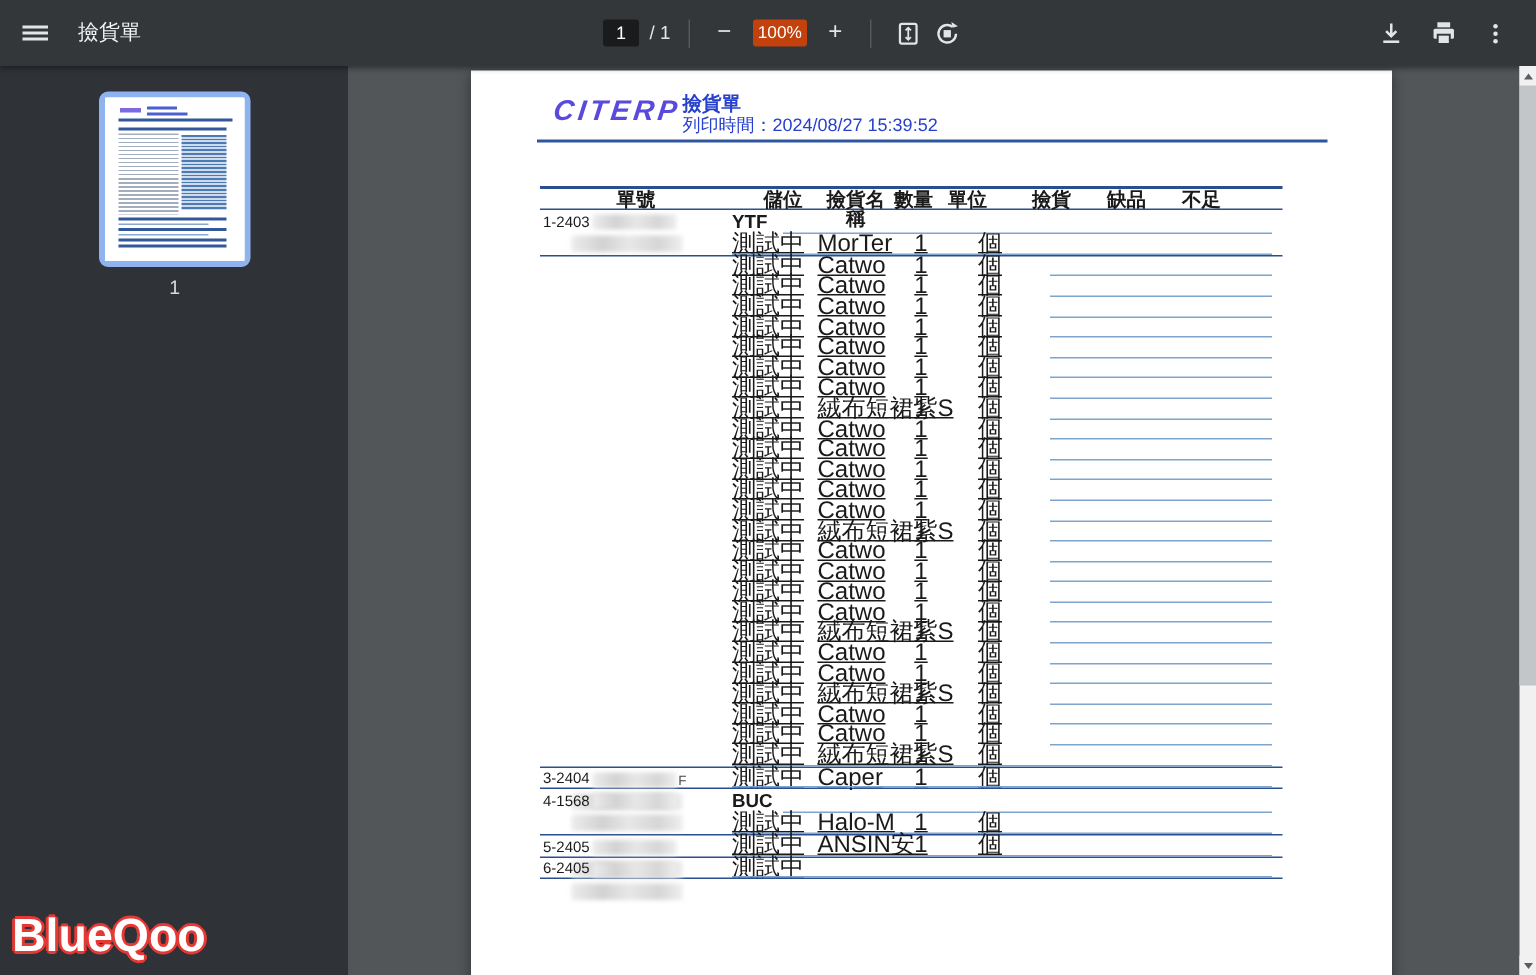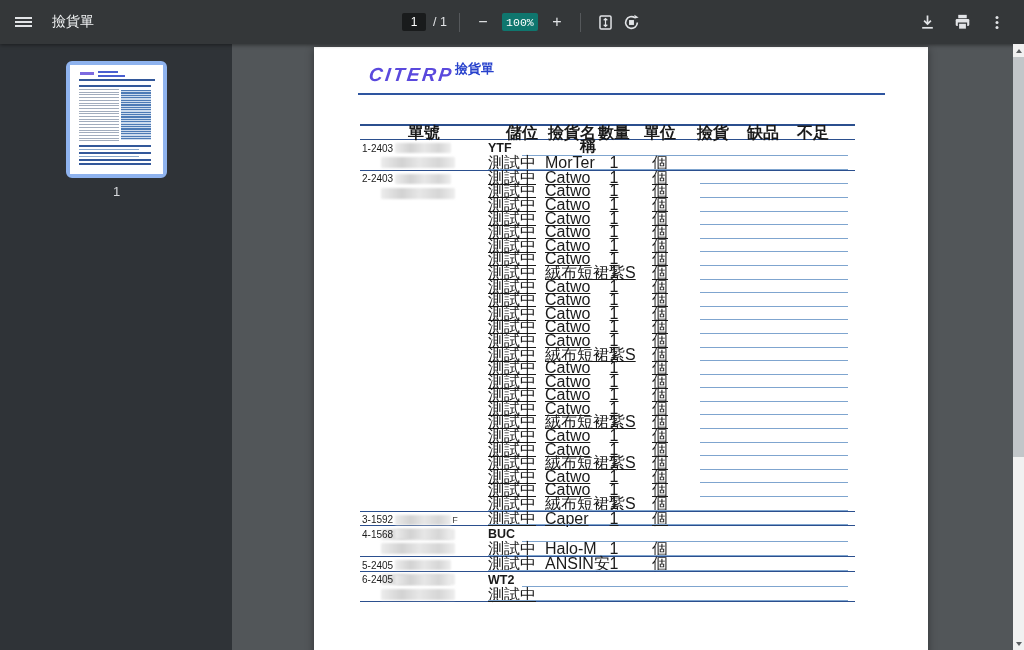--- a/index.html
+++ b/index.html
@@ -10,21 +10,21 @@
              box-shadow:0 1px 4px rgba(0,0,0,.45); }
   .tb-left { position:absolute; left:0; top:0; height:44px; display:flex; align-items:center; }
   .menu-btn { width:46px; height:44px; display:flex; align-items:center; justify-content:center; cursor:pointer; background:none; border:none; }
   .menu-btn .bar { display:block; width:17px; height:2px; background:#e2e4e7; margin:2px 0; }
   .tb-title { color:#f1f3f4; font-size:14px; margin-left:6px; }
   .tb-center { position:absolute; left:402px; top:0; height:44px; display:flex; align-items:center; }
   .page-box { width:24px; height:18px; background:#191b1c; border:none; color:#fff; font-size:12px; text-align:center; border-radius:2px; font-family:"Liberation Sans",sans-serif; }
   .page-total { color:#e2e4e7; font-size:12.5px; margin-left:7px; }
   .tb-divider { width:1px; height:19px; background:#55585b; margin:0 12px; }
   .zoom-btn { background:none; border:none; color:#e2e4e7; font-size:16px; width:22px; height:24px; cursor:pointer; line-height:22px; }
-  .zoom-box { min-width:36px; height:18px; background:#0f766e; color:#fff; font-size:11.5px; display:flex; align-items:center; justify-content:center; border-radius:2px; margin:0 8px; padding:0 3px;font-family:Liberation Mono, monospace; }
+  .zoom-box { min-width:36px; height:18px; background:#c2410c; color:#fff; font-size:11.5px; display:flex; align-items:center; justify-content:center; border-radius:2px; margin:0 8px; padding:0 3px; }
   .icon-btn { background:none; border:none; width:26px; height:28px; display:flex; align-items:center; justify-content:center; cursor:pointer; }
   .tb-right { position:absolute; right:14px; top:0; height:44px; display:flex; align-items:center; gap:9px; }
 
   
   .sidebar { position:fixed; left:0; top:44px; width:232px; height:606px; background:#2f3337; z-index:20; }
   .thumb-sel { position:absolute; left:66px; top:17px; width:101px; height:117px; border:4px solid #8fb3ee; border-radius:6px; background:#fff; cursor:pointer; }
   .thumb-page { position:relative; width:93px; height:109px; background:#fff; overflow:hidden; }
   .tp { position:absolute; }
   .thumb-label { position:absolute; left:66px; top:140px; width:101px; text-align:center; color:#d8dadd; font-size:13px; }
 
@@ -37,25 +37,25 @@
 
   
   .doc-logo { position:absolute; left:55px; top:17px; font-size:19px; font-weight:bold; font-style:italic; color:#5a49dd; letter-spacing:2.5px; transform:skewX(-7deg); }
   .doc-title { position:absolute; left:141px; top:13px; font-size:13px; font-weight:bold; color:#2741cc; }
   .doc-time { position:absolute; left:141px; top:28px; font-size:12px; color:#2741cc; }
   .header-rule { position:absolute; left:44px; top:46px; width:527px; height:2px; background:#2e55a0; }
 
   
   .doc-table { position:absolute; left:46px; top:77px; width:495px; border-top:2px solid #2b4f8e; color:#1a1a1a; }
   .cols { display:grid; grid-template-columns:128px 57px 51px 36px 56px 50px 50px 50px 17px; }
-  .t-head { height:14px; line-height:13px; border-bottom:1.5px solid #2b4f8e; font-size:16px; font-weight:bold; }
-  .t-head .th { text-align:center; }
+  .t-head { height:14px; line-height:13px; border-bottom:1.5px solid #2b4f8e; font-size:13px; font-weight:bold; }
+  .t-head .th { text-align:left; }
   .t-head .th0 { text-align:center; }
   .t-head .th1 { text-align:center; padding-left:11px; }
-  .t-head .th2 { text-align:right; }
+  .t-head .th2 { text-align:center; }
   .t-group { position:relative; border-bottom:1.8px solid #2b4f8e;text-decoration:underline; }
   .g-header { position:relative; height:16.2px; }
   .g-code { position:absolute; left:128px; top:0; font-size:12.5px; font-weight:bold; line-height:16.2px; }
   .g-underline { position:absolute; left:162px; right:7px; bottom:0.5px; height:1px; background:#7fa5cf; }
   .order-block { position:absolute; left:2px; top:2px; width:126px; z-index:2; }
   .ord-l1 { display:flex; align-items:center; height:12px; }
   .ord-prefix { font-size:10px; line-height:11px; white-space:nowrap; }
   .ord-suffix { font-size:9px; color:#444; margin-left:1px; }
   .blur-chip { background:linear-gradient(90deg,#ececec,#d2d2d2 28%,#e7e7e7 52%,#d6d6d6 78%,#eeeeee); filter:blur(1.3px); border-radius:1px; }
   .b1 { display:inline-block; width:56px; height:10px; margin-left:2px; }
@@ -151,26 +151,28 @@
       <div class="tp" style="left:51px;top:25px;width:30px;height:50px;background:repeating-linear-gradient(180deg,#4d7ab5 0 1.1px,rgba(130,165,210,.4) 1.1px 2.4px);"></div>
       <div class="tp" style="left:9px;top:80px;width:72px;height:1.5px;background:#33589a;"></div>
       <div class="tp" style="left:9px;top:84px;width:60px;height:1px;background:#8aa8cd;"></div>
       <div class="tp" style="left:9px;top:87px;width:72px;height:1.5px;background:#33589a;"></div>
       <div class="tp" style="left:9px;top:91px;width:60px;height:1px;background:#8aa8cd;"></div>
       <div class="tp" style="left:9px;top:94px;width:72px;height:1.5px;background:#33589a;"></div>
       <div class="tp" style="left:9px;top:98px;width:72px;height:1.5px;background:#33589a;"></div>
     </div>
   </div>
   <div class="thumb-label">1</div>
+  <div class="watermark">BlueQoo</div>
 </div>
 
 <div class="viewer">
   <div class="pdf-page">
     <div class="doc-logo">CITERP</div>
     <div class="doc-title">撿貨單</div>
+    <div class="doc-time">列印時間：2024/08/27 15:39:52</div>
     <div class="header-rule"></div>
 
     <div class="doc-table">
       <div class="t-head cols" id="t-head">
           <div class="th th0">單號</div>
           <div class="th th1">儲位</div>
           <div class="th th2">撿貨名稱</div>
           <div class="th th3">數量</div>
           <div class="th th4">單位</div>
           <div class="th th5">撿貨</div>
@@ -192,207 +194,200 @@
             </div>
             <div class="item-row cols">
               <div class="cell c-status">測試中</div>
               <div class="cell c-name">MorTer</div>
               <div class="cell c-qty">1</div>
               <div class="cell c-unit">個</div>
               <div class="fill-line long"></div>
             </div>
           </div>
           <div class="t-group">
+            <div class="item-row cols">
+              <div class="cell c-status">測試中</div>
+              <div class="cell c-name">Catwo</div>
+              <div class="cell c-qty">1</div>
+              <div class="cell c-unit">個</div>
+              <div class="fill-line"></div>
+            </div>
+            <div class="item-row cols">
+              <div class="cell c-status">測試中</div>
+              <div class="cell c-name">Catwo</div>
+              <div class="cell c-qty">1</div>
+              <div class="cell c-unit">個</div>
+              <div class="fill-line"></div>
+            </div>
+            <div class="item-row cols">
+              <div class="cell c-status">測試中</div>
+              <div class="cell c-name">Catwo</div>
+              <div class="cell c-qty">1</div>
+              <div class="cell c-unit">個</div>
+              <div class="fill-line"></div>
+            </div>
+            <div class="item-row cols">
+              <div class="cell c-status">測試中</div>
+              <div class="cell c-name">Catwo</div>
+              <div class="cell c-qty">1</div>
+              <div class="cell c-unit">個</div>
+              <div class="fill-line"></div>
+            </div>
+            <div class="item-row cols">
+              <div class="cell c-status">測試中</div>
+              <div class="cell c-name">Catwo</div>
+              <div class="cell c-qty">1</div>
+              <div class="cell c-unit">個</div>
+              <div class="fill-line"></div>
+            </div>
+            <div class="item-row cols">
+              <div class="cell c-status">測試中</div>
+              <div class="cell c-name">Catwo</div>
+              <div class="cell c-qty">1</div>
+              <div class="cell c-unit">個</div>
+              <div class="fill-line"></div>
+            </div>
+            <div class="item-row cols">
+              <div class="cell c-status">測試中</div>
+              <div class="cell c-name">Catwo</div>
+              <div class="cell c-qty">1</div>
+              <div class="cell c-unit">個</div>
+              <div class="fill-line"></div>
+            </div>
+            <div class="item-row cols">
+              <div class="cell c-status">測試中</div>
+              <div class="cell c-name">絨布短裙紫S</div>
+              <div class="cell c-qty">1</div>
+              <div class="cell c-unit">個</div>
+              <div class="fill-line"></div>
+            </div>
+            <div class="item-row cols">
+              <div class="cell c-status">測試中</div>
+              <div class="cell c-name">Catwo</div>
+              <div class="cell c-qty">1</div>
+              <div class="cell c-unit">個</div>
+              <div class="fill-line"></div>
+            </div>
+            <div class="item-row cols">
+              <div class="cell c-status">測試中</div>
+              <div class="cell c-name">Catwo</div>
+              <div class="cell c-qty">1</div>
+              <div class="cell c-unit">個</div>
+              <div class="fill-line"></div>
+            </div>
+            <div class="item-row cols">
+              <div class="cell c-status">測試中</div>
+              <div class="cell c-name">Catwo</div>
+              <div class="cell c-qty">1</div>
+              <div class="cell c-unit">個</div>
+              <div class="fill-line"></div>
+            </div>
+            <div class="item-row cols">
+              <div class="cell c-status">測試中</div>
+              <div class="cell c-name">Catwo</div>
+              <div class="cell c-qty">1</div>
+              <div class="cell c-unit">個</div>
+              <div class="fill-line"></div>
+            </div>
+            <div class="item-row cols">
+              <div class="cell c-status">測試中</div>
+              <div class="cell c-name">Catwo</div>
+              <div class="cell c-qty">1</div>
+              <div class="cell c-unit">個</div>
+              <div class="fill-line"></div>
+            </div>
+            <div class="item-row cols">
+              <div class="cell c-status">測試中</div>
+              <div class="cell c-name">絨布短裙紫S</div>
+              <div class="cell c-qty">1</div>
+              <div class="cell c-unit">個</div>
+              <div class="fill-line"></div>
+            </div>
+            <div class="item-row cols">
+              <div class="cell c-status">測試中</div>
+              <div class="cell c-name">Catwo</div>
+              <div class="cell c-qty">1</div>
+              <div class="cell c-unit">個</div>
+              <div class="fill-line"></div>
+            </div>
+            <div class="item-row cols">
+              <div class="cell c-status">測試中</div>
+              <div class="cell c-name">Catwo</div>
+              <div class="cell c-qty">1</div>
+              <div class="cell c-unit">個</div>
+              <div class="fill-line"></div>
+            </div>
+            <div class="item-row cols">
+              <div class="cell c-status">測試中</div>
+              <div class="cell c-name">Catwo</div>
+              <div class="cell c-qty">1</div>
+              <div class="cell c-unit">個</div>
+              <div class="fill-line"></div>
+            </div>
+            <div class="item-row cols">
+              <div class="cell c-status">測試中</div>
+              <div class="cell c-name">Catwo</div>
+              <div class="cell c-qty">1</div>
+              <div class="cell c-unit">個</div>
+              <div class="fill-line"></div>
+            </div>
+            <div class="item-row cols">
+              <div class="cell c-status">測試中</div>
+              <div class="cell c-name">絨布短裙紫S</div>
+              <div class="cell c-qty">1</div>
+              <div class="cell c-unit">個</div>
+              <div class="fill-line"></div>
+            </div>
+            <div class="item-row cols">
+              <div class="cell c-status">測試中</div>
+              <div class="cell c-name">Catwo</div>
+              <div class="cell c-qty">1</div>
+              <div class="cell c-unit">個</div>
+              <div class="fill-line"></div>
+            </div>
+            <div class="item-row cols">
+              <div class="cell c-status">測試中</div>
+              <div class="cell c-name">Catwo</div>
+              <div class="cell c-qty">1</div>
+              <div class="cell c-unit">個</div>
+              <div class="fill-line"></div>
+            </div>
+            <div class="item-row cols">
+              <div class="cell c-status">測試中</div>
+              <div class="cell c-name">絨布短裙紫S</div>
+              <div class="cell c-qty">1</div>
+              <div class="cell c-unit">個</div>
+              <div class="fill-line"></div>
+            </div>
+            <div class="item-row cols">
+              <div class="cell c-status">測試中</div>
+              <div class="cell c-name">Catwo</div>
+              <div class="cell c-qty">1</div>
+              <div class="cell c-unit">個</div>
+              <div class="fill-line"></div>
+            </div>
+            <div class="item-row cols">
+              <div class="cell c-status">測試中</div>
+              <div class="cell c-name">Catwo</div>
+              <div class="cell c-qty">1</div>
+              <div class="cell c-unit">個</div>
+              <div class="fill-line"></div>
+            </div>
+            <div class="item-row cols">
+              <div class="cell c-status">測試中</div>
+              <div class="cell c-name">絨布短裙紫S</div>
+              <div class="cell c-qty">1</div>
+              <div class="cell c-unit">個</div>
+              <div class="fill-line long"></div>
+            </div>
+          </div>
+          <div class="t-group">
             <div class="order-block">
               <div class="ord-l1">
-                <span class="ord-prefix">2-2403</span>
-                <span class="blur-chip b1"></span>
-              </div>
-              <div class="blur-chip b2"></div>
-            </div>
-            <div class="item-row cols">
-              <div class="cell c-status">測試中</div>
-              <div class="cell c-name">Catwo</div>
-              <div class="cell c-qty">1</div>
-              <div class="cell c-unit">個</div>
-              <div class="fill-line"></div>
-            </div>
-            <div class="item-row cols">
-              <div class="cell c-status">測試中</div>
-              <div class="cell c-name">Catwo</div>
-              <div class="cell c-qty">1</div>
-              <div class="cell c-unit">個</div>
-              <div class="fill-line"></div>
-            </div>
-            <div class="item-row cols">
-              <div class="cell c-status">測試中</div>
-              <div class="cell c-name">Catwo</div>
-              <div class="cell c-qty">1</div>
-              <div class="cell c-unit">個</div>
-              <div class="fill-line"></div>
-            </div>
-            <div class="item-row cols">
-              <div class="cell c-status">測試中</div>
-              <div class="cell c-name">Catwo</div>
-              <div class="cell c-qty">1</div>
-              <div class="cell c-unit">個</div>
-              <div class="fill-line"></div>
-            </div>
-            <div class="item-row cols">
-              <div class="cell c-status">測試中</div>
-              <div class="cell c-name">Catwo</div>
-              <div class="cell c-qty">1</div>
-              <div class="cell c-unit">個</div>
-              <div class="fill-line"></div>
-            </div>
-            <div class="item-row cols">
-              <div class="cell c-status">測試中</div>
-              <div class="cell c-name">Catwo</div>
-              <div class="cell c-qty">1</div>
-              <div class="cell c-unit">個</div>
-              <div class="fill-line"></div>
-            </div>
-            <div class="item-row cols">
-              <div class="cell c-status">測試中</div>
-              <div class="cell c-name">Catwo</div>
-              <div class="cell c-qty">1</div>
-              <div class="cell c-unit">個</div>
-              <div class="fill-line"></div>
-            </div>
-            <div class="item-row cols">
-              <div class="cell c-status">測試中</div>
-              <div class="cell c-name">絨布短裙紫S</div>
-              <div class="cell c-qty">1</div>
-              <div class="cell c-unit">個</div>
-              <div class="fill-line"></div>
-            </div>
-            <div class="item-row cols">
-              <div class="cell c-status">測試中</div>
-              <div class="cell c-name">Catwo</div>
-              <div class="cell c-qty">1</div>
-              <div class="cell c-unit">個</div>
-              <div class="fill-line"></div>
-            </div>
-            <div class="item-row cols">
-              <div class="cell c-status">測試中</div>
-              <div class="cell c-name">Catwo</div>
-              <div class="cell c-qty">1</div>
-              <div class="cell c-unit">個</div>
-              <div class="fill-line"></div>
-            </div>
-            <div class="item-row cols">
-              <div class="cell c-status">測試中</div>
-              <div class="cell c-name">Catwo</div>
-              <div class="cell c-qty">1</div>
-              <div class="cell c-unit">個</div>
-              <div class="fill-line"></div>
-            </div>
-            <div class="item-row cols">
-              <div class="cell c-status">測試中</div>
-              <div class="cell c-name">Catwo</div>
-              <div class="cell c-qty">1</div>
-              <div class="cell c-unit">個</div>
-              <div class="fill-line"></div>
-            </div>
-            <div class="item-row cols">
-              <div class="cell c-status">測試中</div>
-              <div class="cell c-name">Catwo</div>
-              <div class="cell c-qty">1</div>
-              <div class="cell c-unit">個</div>
-              <div class="fill-line"></div>
-            </div>
-            <div class="item-row cols">
-              <div class="cell c-status">測試中</div>
-              <div class="cell c-name">絨布短裙紫S</div>
-              <div class="cell c-qty">1</div>
-              <div class="cell c-unit">個</div>
-              <div class="fill-line"></div>
-            </div>
-            <div class="item-row cols">
-              <div class="cell c-status">測試中</div>
-              <div class="cell c-name">Catwo</div>
-              <div class="cell c-qty">1</div>
-              <div class="cell c-unit">個</div>
-              <div class="fill-line"></div>
-            </div>
-            <div class="item-row cols">
-              <div class="cell c-status">測試中</div>
-              <div class="cell c-name">Catwo</div>
-              <div class="cell c-qty">1</div>
-              <div class="cell c-unit">個</div>
-              <div class="fill-line"></div>
-            </div>
-            <div class="item-row cols">
-              <div class="cell c-status">測試中</div>
-              <div class="cell c-name">Catwo</div>
-              <div class="cell c-qty">1</div>
-              <div class="cell c-unit">個</div>
-              <div class="fill-line"></div>
-            </div>
-            <div class="item-row cols">
-              <div class="cell c-status">測試中</div>
-              <div class="cell c-name">Catwo</div>
-              <div class="cell c-qty">1</div>
-              <div class="cell c-unit">個</div>
-              <div class="fill-line"></div>
-            </div>
-            <div class="item-row cols">
-              <div class="cell c-status">測試中</div>
-              <div class="cell c-name">絨布短裙紫S</div>
-              <div class="cell c-qty">1</div>
-              <div class="cell c-unit">個</div>
-              <div class="fill-line"></div>
-            </div>
-            <div class="item-row cols">
-              <div class="cell c-status">測試中</div>
-              <div class="cell c-name">Catwo</div>
-              <div class="cell c-qty">1</div>
-              <div class="cell c-unit">個</div>
-              <div class="fill-line"></div>
-            </div>
-            <div class="item-row cols">
-              <div class="cell c-status">測試中</div>
-              <div class="cell c-name">Catwo</div>
-              <div class="cell c-qty">1</div>
-              <div class="cell c-unit">個</div>
-              <div class="fill-line"></div>
-            </div>
-            <div class="item-row cols">
-              <div class="cell c-status">測試中</div>
-              <div class="cell c-name">絨布短裙紫S</div>
-              <div class="cell c-qty">1</div>
-              <div class="cell c-unit">個</div>
-              <div class="fill-line"></div>
-            </div>
-            <div class="item-row cols">
-              <div class="cell c-status">測試中</div>
-              <div class="cell c-name">Catwo</div>
-              <div class="cell c-qty">1</div>
-              <div class="cell c-unit">個</div>
-              <div class="fill-line"></div>
-            </div>
-            <div class="item-row cols">
-              <div class="cell c-status">測試中</div>
-              <div class="cell c-name">Catwo</div>
-              <div class="cell c-qty">1</div>
-              <div class="cell c-unit">個</div>
-              <div class="fill-line"></div>
-            </div>
-            <div class="item-row cols">
-              <div class="cell c-status">測試中</div>
-              <div class="cell c-name">絨布短裙紫S</div>
-              <div class="cell c-qty">1</div>
-              <div class="cell c-unit">個</div>
-              <div class="fill-line long"></div>
-            </div>
-          </div>
-          <div class="t-group">
-            <div class="order-block">
-              <div class="ord-l1">
-                <span class="ord-prefix">3-1592</span>
+                <span class="ord-prefix">3-2404</span>
                 <span class="blur-chip b1"></span>
                 <span class="ord-suffix">F</span>
               </div>
               <div class="blur-chip b2"></div>
             </div>
             <div class="item-row cols">
               <div class="cell c-status">測試中</div>
               <div class="cell c-name">Caper</div>
               <div class="cell c-qty">1</div>
               <div class="cell c-unit">個</div>
@@ -436,24 +431,20 @@
             </div>
           </div>
           <div class="t-group">
             <div class="order-block">
               <div class="ord-l1">
                 <span class="ord-prefix">6-2405</span>
                 <span class="blur-chip b1"></span>
               </div>
               <div class="blur-chip b2"></div>
             </div>
-            <div class="g-header">
-              <span class="g-code">WT2</span>
-              <div class="g-underline"></div>
-            </div>
             <div class="item-row cols">
               <div class="cell c-status">測試中</div>
               <div class="cell c-name"></div>
               <div class="cell c-qty"></div>
               <div class="cell c-unit"></div>
               <div class="fill-line long"></div>
             </div>
           </div>
         </div>
     </div>

